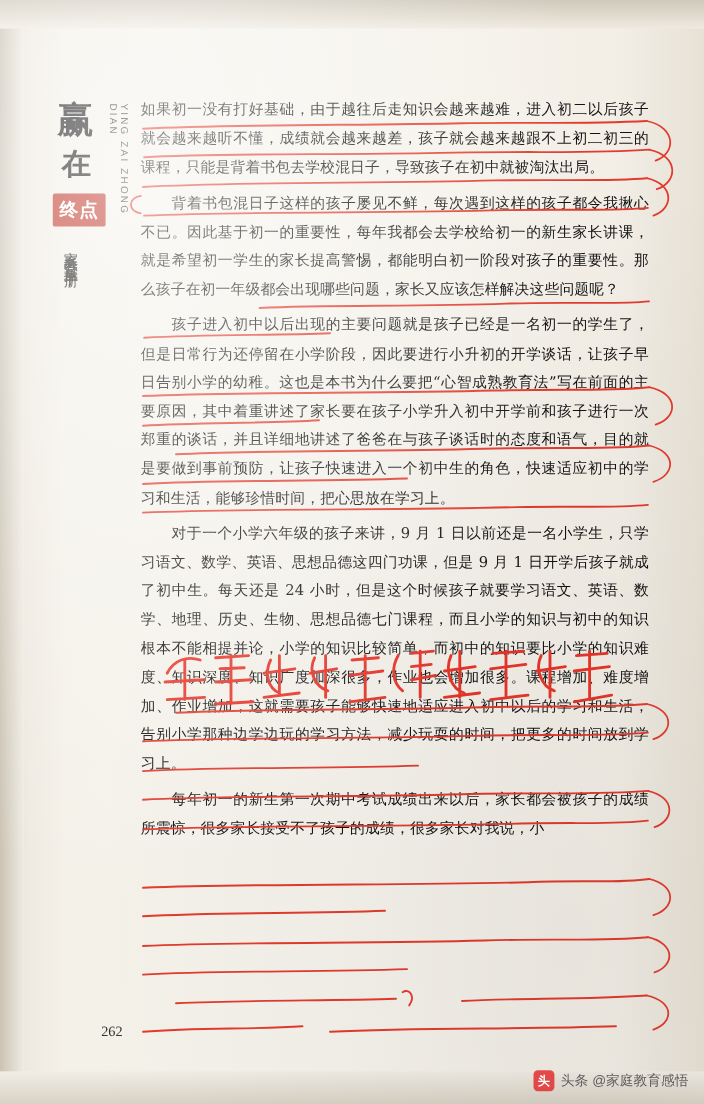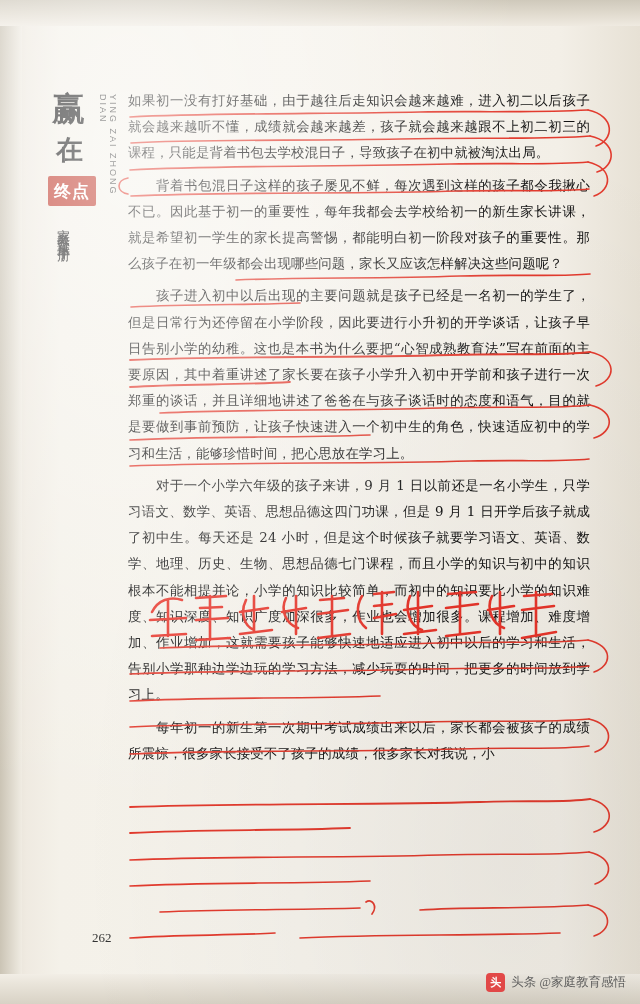--- a/index.html
+++ b/index.html
@@ -97,21 +97,21 @@
   .wm{
     position:absolute;right:14px;bottom:12px;
     display:flex;align-items:center;gap:6px;
     opacity:.92;
   }
   .wm .logo{
     width:19px;height:19px;border-radius:4px;background:#e23c3c;
     color:#fff;font-size:11px;line-height:19px;text-align:center;
     font-family:"DejaVu Sans",sans-serif;font-weight:bold;
   }
-  .wm .txt{font-size:12.5px;color:#555;font-family:Liberation Serif, serif;}
+  .wm .txt{font-size:12.5px;color:#555;font-family:Liberation Sans, sans-serif;}
 </style>
 </head>
 <body>
 
 <div class="page">
   <div class="edge-left"></div>
   <div class="edge-top"></div>
   <div class="edge-bottom"></div>
 
   <div class="spine">

